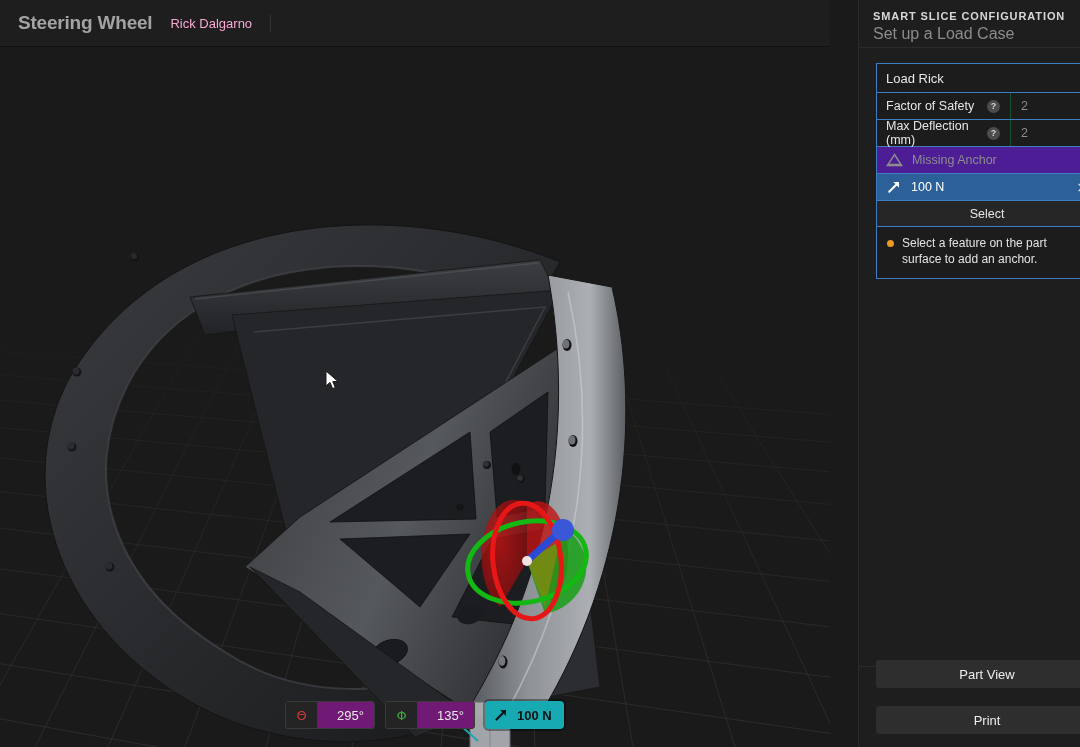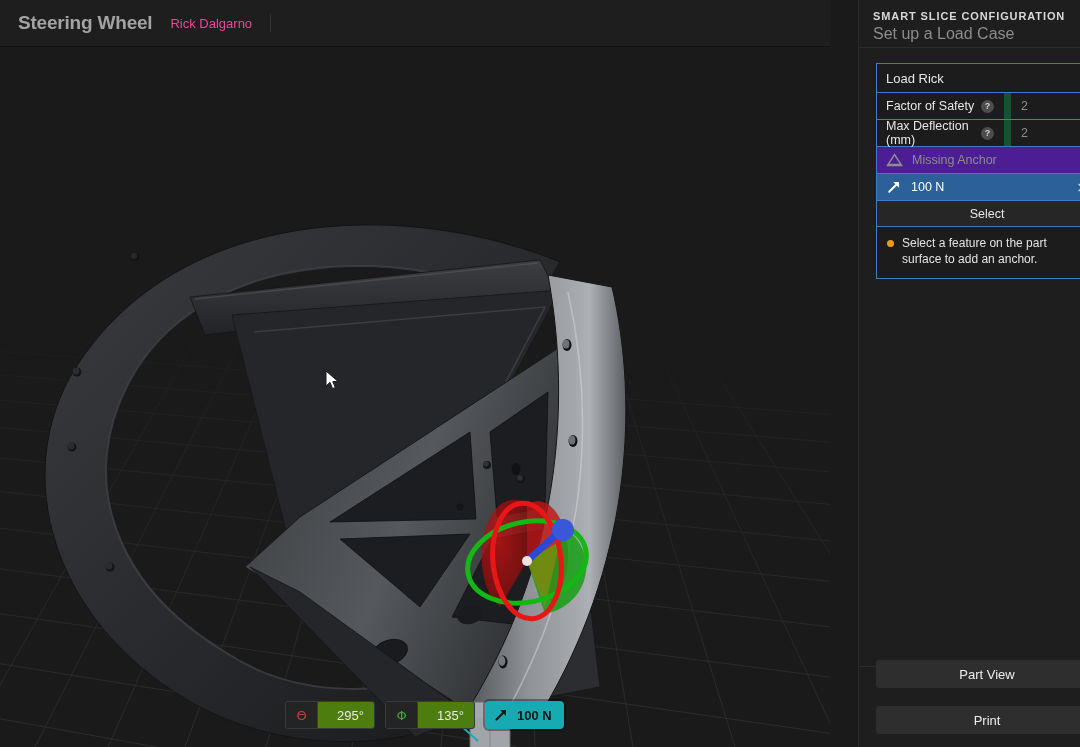--- a/index.html
+++ b/index.html
@@ -17,21 +17,21 @@
     position:absolute; left:0; top:0; width:830px; height:47px;
     background:#1e1e1e;
     border-bottom:1px solid #101010;
     display:flex; align-items:center;
   }
   #header .title {
     margin-left:18px; font-size:19px; font-weight:bold; color:#a3a3a3;
     letter-spacing:-0.2px;
   }
   #header .author {
-    margin-left:18px; font-size:13px; color:#ec4899;
+    margin-left:18px; font-size:13px; color:#f9a8d4;
   }
   #header .hdiv {
     margin-left:18px; width:1px; height:18px; background:#333;
   }
 
   
   #viewport {
     position:absolute; left:0; top:47px; width:830px; height:700px;
     background:#1a1a1a; overflow:hidden;
   }
@@ -50,21 +50,21 @@
   .angle-widget .sym {
     width:32px; display:flex; align-items:center; justify-content:center;
     font-size:13px; font-family:"DejaVu Sans", sans-serif;
     background:#242424; border-right:1px solid #3a3a3a;
   }
   .angle-widget .sym.theta { color:#d03a3a; }
   .angle-widget .sym.phi   { color:#3ea83e; }
   .angle-widget .val {
     min-width:56px; padding:0 10px; display:flex; align-items:center;
     justify-content:flex-end; font-size:13px; color:#e8e8e8;
-    background:#4d7c0f;
+    background:#701a75;
   }
   #load-badge {
     position:relative; display:flex; align-items:center; height:28px;
     background:#17aab2; border-radius:4px; padding:0 12px 0 8px; gap:8px;
     box-shadow:0 0 0 2px rgba(0,0,0,0.35);
   }
   #load-badge .arrow { width:16px; height:16px; display:block; }
   #load-badge .lbl { font-size:13px; color:#0d1313; font-weight:bold; }
 
   
@@ -95,21 +95,21 @@
     border-bottom:1px solid #3f7cc4;
   }
   .lc-row:last-child { border-bottom:none; }
   .lc-title {
     height:29px; padding-left:9px; font-size:13px; color:#e6e6e6;
     display:flex; align-items:center; background:#1c1c1c;
   }
   .lc-label {
     flex:0 0 134px; display:flex; align-items:center;
     padding-left:9px; height:100%; font-size:12.5px; color:#e6e6e6;
-    border-right:7px solid #14532d;
+    border-right:1px solid #14532d;
   }
   .lc-label .ltxt { flex:1; }
   .help-icon {
     width:13px; height:13px; border-radius:50%; background:#4c4c4c;
     color:#d5d5d5; font-size:9px; line-height:13px; text-align:center;
     margin-right:10px; font-weight:bold; flex:0 0 auto;
   }
   .lc-value {
     flex:1; padding-left:10px; font-size:12.5px; color:#8d8d8d;
     display:flex; align-items:center; height:100%;

